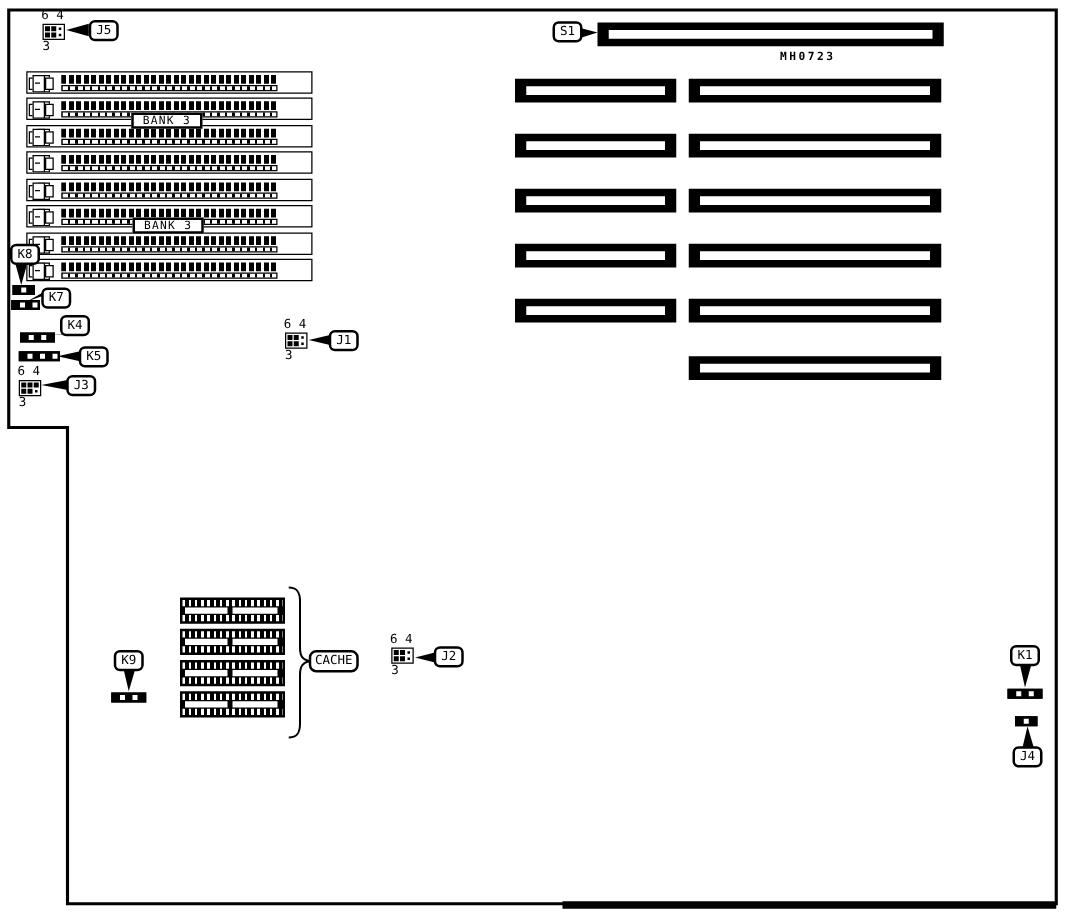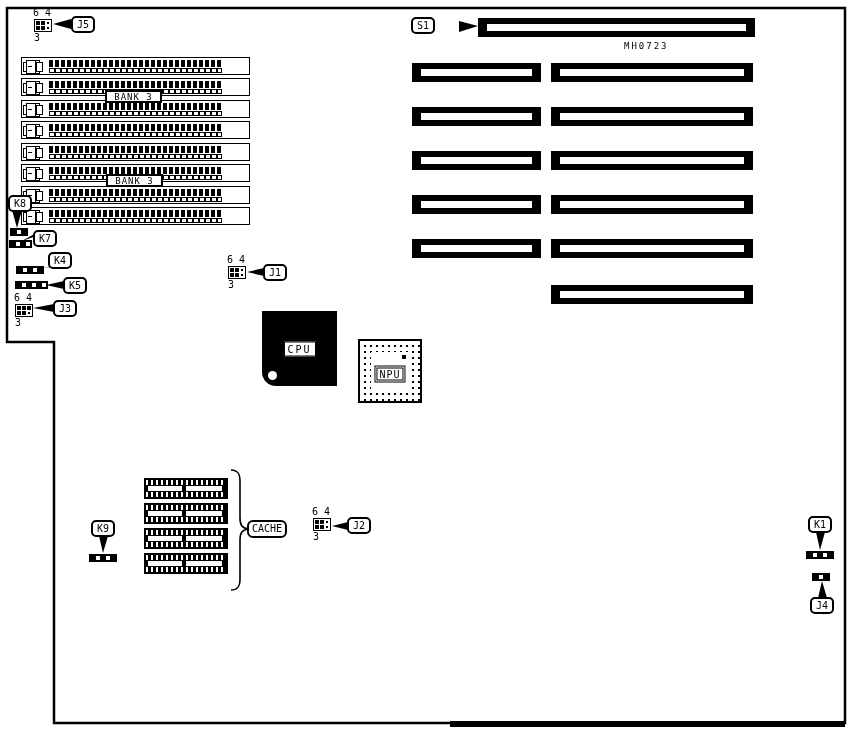--- a/index.html
+++ b/index.html
@@ -72,21 +72,21 @@
 
   
   .cache-row{position:absolute;left:144px;width:84px;height:21px;background:#000;}
   .cache-row .t{position:absolute;left:2px;right:2px;top:2px;height:5px;
        background:repeating-linear-gradient(90deg,#fff 0 2px,#000 2px 5px);}
   .cache-row .b{position:absolute;left:2px;right:2px;bottom:2px;height:5px;
        background:repeating-linear-gradient(90deg,#fff 0 2px,#000 2px 5px);}
   .cache-row .m1{position:absolute;left:4px;top:8px;width:34px;height:5px;background:#fff;}
   .cache-row .m2{position:absolute;left:42px;top:8px;width:36px;height:5px;background:#fff;}
 
-  .silk{position:absolute;font-size:9px;letter-spacing:2px;}
+  .silk{position:absolute;font-size:9px;letter-spacing:2px;font-weight:bold;}
 </style>
 </head>
 <body>
 
 <div id="stage">
 
   <svg class="overlay">
     <polygon points="7,8 845,8 845,723 54,723 54,342 7,342" fill="none" stroke="#000" stroke-width="2.5"></polygon>
     <line x1="450" y1="724" x2="845" y2="724" stroke="#000" stroke-width="6"></line>
 
@@ -99,21 +99,21 @@
     <polygon points="54,304 54,312 33,308" fill="#000"></polygon>
     <polygon points="264,268 264,276 247,272" fill="#000"></polygon>
     <polygon points="348,522 348,530 332,526" fill="#000"></polygon>
     <polygon points="99,536 108,536 103,553" fill="#000"></polygon>
     <polygon points="816,532 825,532 820,550" fill="#000"></polygon>
     <polygon points="818,598 827,598 822,581" fill="#000"></polygon>
 
     <path d="M231,470 C238,470 240,474 240,481 L240,518 C240,525 242,528 248,529 C242,530 240,533 240,540 L240,579 C240,586 238,590 231,590" fill="none" stroke="#000" stroke-width="1.6"></path>
   </svg>
 
-  <div class="callout" style="left:411px;top:17px;">
+  <div class="callout" style="left:442px;top:17px;">
     <span>S1</span>
   </div>
   <div class="xslot" style="left:478px;top:18px;width:277px;">
     <div class="win"></div>
   </div>
   <div class="silk" style="left:624px;top:41px;">MH0723</div>
 
   <div class="xslot" style="left:412px;top:63px;width:129px;">
       <div class="win"></div>
     </div>
@@ -418,31 +418,21 @@
 
   <div class="pinbar" style="left:812px;top:573px;">
     <span class="pb"></span>
       <span class="pw"></span>
       <span class="pb"></span>
   </div>
   <div class="callout" style="left:810px;top:597px;">
     <span>J4</span>
   </div>
 
-  <div class="cpu">
-    <span class="dot"></span>
-    <span class="chiplabel">CPU</span>
-  </div>
-
-  <div class="npu">
-    <div class="center">
-      <span class="pin1"></span>
-    </div>
-    <span class="nlabel">NPU</span>
-  </div>
+
 
   <div class="cache-row" style="top:478px;">
       <div class="t"></div>
       <div class="m1"></div>
       <div class="m2"></div>
       <div class="b"></div>
     </div>
   <div class="cache-row" style="top:503px;">
       <div class="t"></div>
       <div class="m1"></div>

